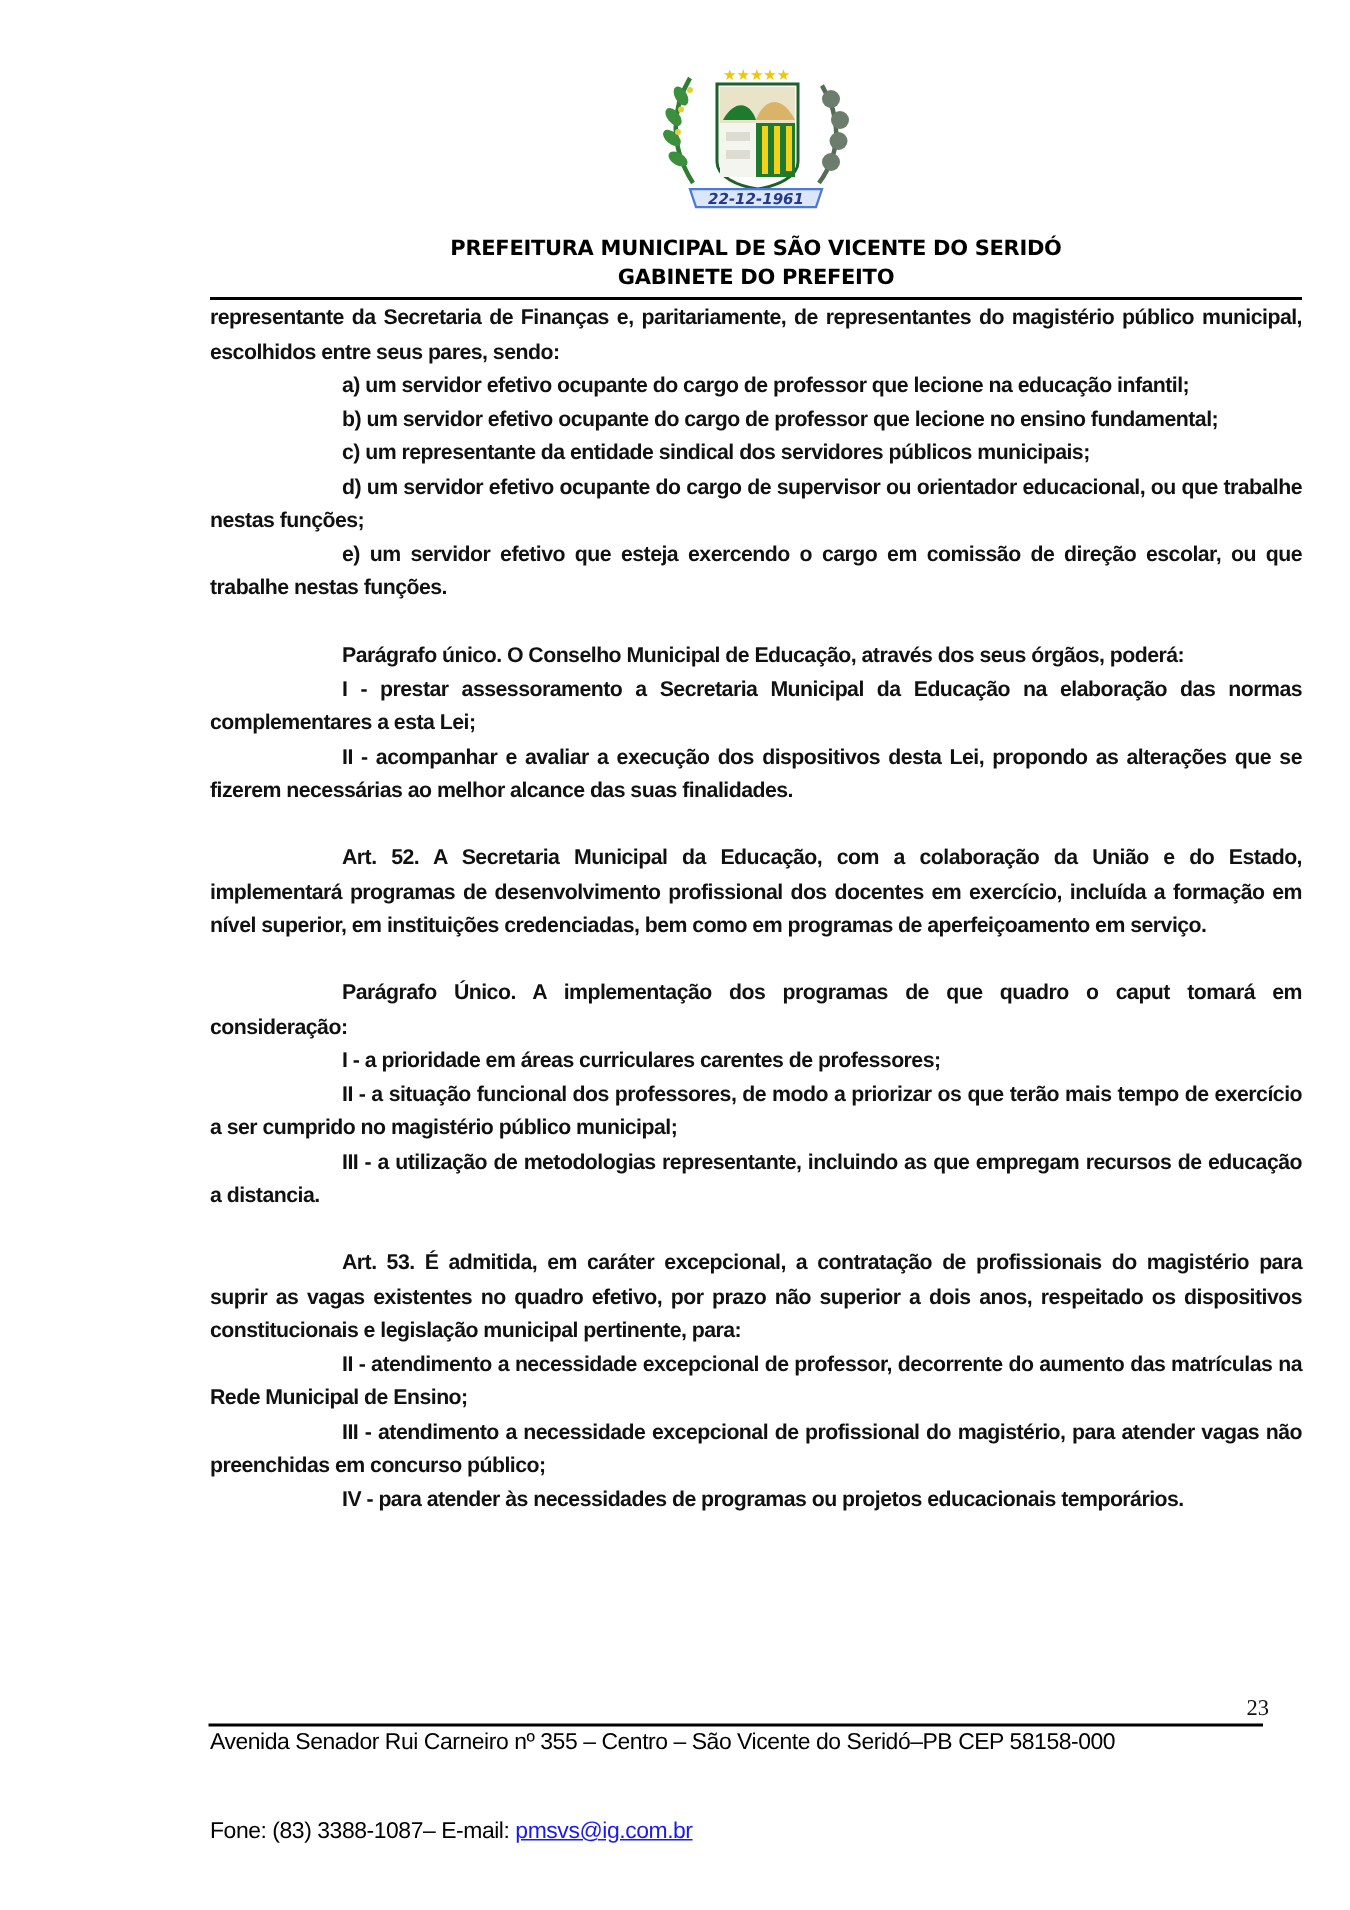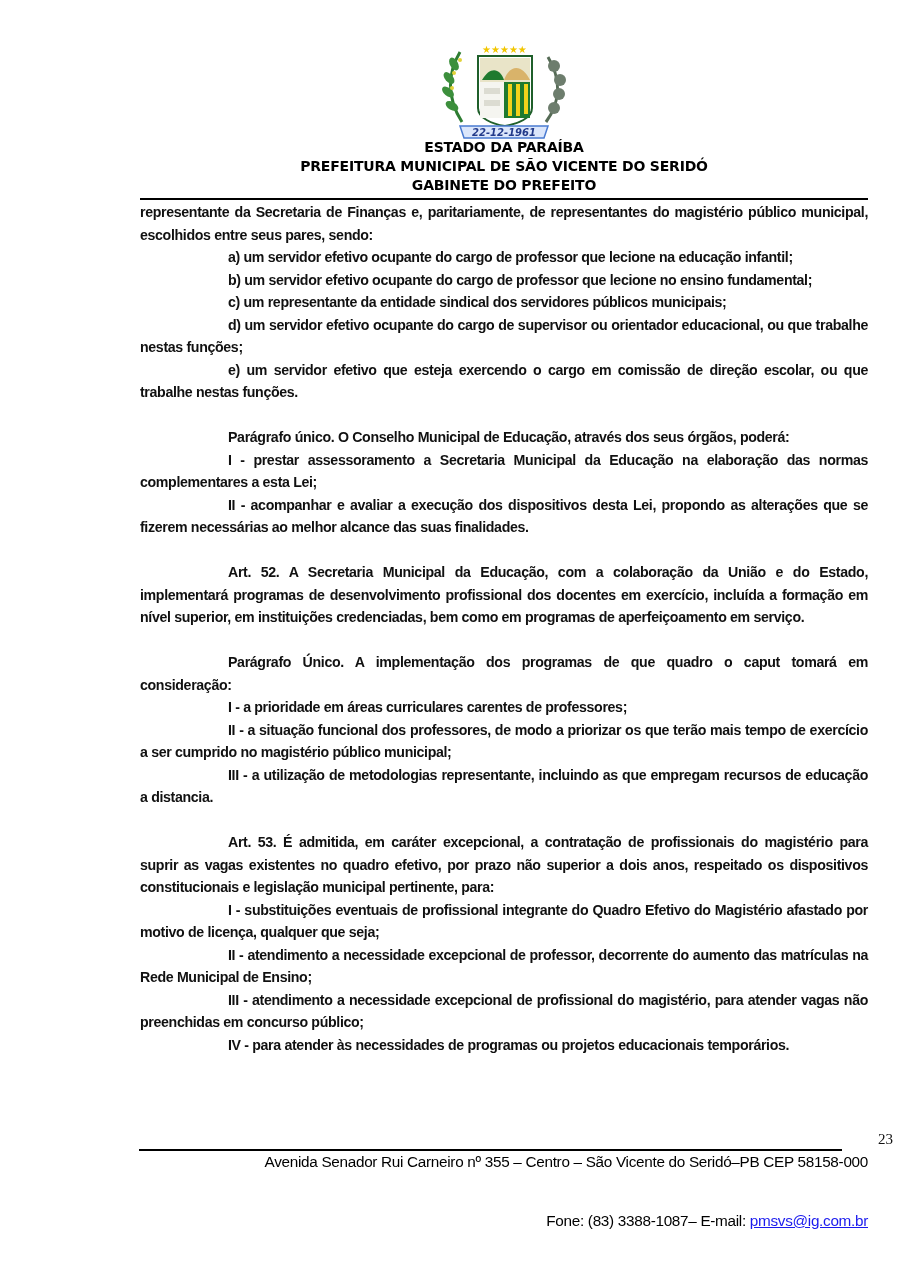--- a/index.html
+++ b/index.html
@@ -17,25 +17,25 @@
 
   .rule-top { position: absolute; left: 140px; top: 198px; width: 728px; height: 2px; background: #000; }
 
   .body-text { position: absolute; left: 140px; top: 201px; width: 728px;
                font-family: "Liberation Sans", sans-serif; font-size: 14.2px;
                line-height: 22.5px; color: #111; letter-spacing: -0.35px; font-weight: bold; }
   .body-text p { margin: 0; text-align: justify; }
   .body-text p.indent { text-indent: 88px; }
   .body-text p.gap { height: 22.5px; }
 
-  .page-num { position: absolute; left: 878px; top: 1131px;
+  .page-num { position: absolute; left: 831px; top: 1131px;
               font-family: "Liberation Serif", serif; font-size: 15px; color: #111; }
   .rule-bottom { position: absolute; left: 139px; top: 1149px; width: 703px; height: 2px; background: #000; }
 
-  .footer { position: absolute; left: 140px; width: 728px; text-align: right;
+  .footer { position: absolute; left: 140px; width: 728px; text-align: left;
             font-family: "Liberation Sans", sans-serif; font-size: 15.3px; color: #000;
             letter-spacing: -0.3px; }
   .footer1 { top: 1153px; }
   .footer2 { top: 1212px; }
   .footer a { color: #1a1aee; text-decoration: underline; }
 </style>
 </head>
 <body>
 
 <div class="page">
@@ -78,21 +78,20 @@
       <rect x="46" y="46" width="16" height="6" fill="#dcdcd2"></rect>
       <rect x="46" y="58" width="16" height="6" fill="#dcdcd2"></rect>
     </g>
 
     <g>
       <path d="M22 84 H110 L106 96 H26 Z" fill="#dbe6fb" stroke="#4a7bd1" stroke-width="1.5"></path>
       <text x="66" y="94" text-anchor="middle" font-size="10" font-style="italic" font-weight="bold" fill="#223a8a" font-family="DejaVu Sans, sans-serif">22-12-1961</text>
     </g>
   </svg>
 
-  <div class="hdr hdr1">ESTADO DA PARAÍBA</div>
   <div class="hdr hdr2">PREFEITURA MUNICIPAL DE SÃO VICENTE DO SERIDÓ</div>
   <div class="hdr hdr3">GABINETE DO PREFEITO</div>
 
   <div class="rule-top"></div>
 
   <div class="body-text" id="body-text">
       <p class="">representante da Secretaria de Finanças e, paritariamente, de representantes do magistério público municipal, escolhidos entre seus pares, sendo:</p>
       <p class="indent">a) um servidor efetivo ocupante do cargo de professor que lecione na educação infantil;</p>
       <p class="indent">b) um servidor efetivo ocupante do cargo de professor que lecione no ensino fundamental;</p>
       <p class="indent">c)  um representante da entidade sindical dos servidores públicos municipais;</p>
@@ -104,21 +103,20 @@
       <p class="indent">II - acompanhar e avaliar a execução dos dispositivos desta Lei, propondo as alterações que se fizerem necessárias ao melhor alcance das suas finalidades.</p>
       <p class="gap"></p>
       <p class="indent">Art. 52. A Secretaria Municipal da Educação, com a colaboração da União e do Estado, implementará programas de desenvolvimento profissional dos docentes em exercício, incluída a formação em nível superior, em instituições credenciadas, bem como em programas de aperfeiçoamento em serviço.</p>
       <p class="gap"></p>
       <p class="indent">Parágrafo Único. A implementação dos programas de que quadro o caput tomará em consideração:</p>
       <p class="indent">I - a prioridade em áreas curriculares carentes de professores;</p>
       <p class="indent">II - a situação funcional dos professores, de modo a priorizar os que terão mais tempo de exercício a ser cumprido no magistério público municipal;</p>
       <p class="indent">III - a utilização de metodologias representante, incluindo as que empregam recursos de educação a distancia.</p>
       <p class="gap"></p>
       <p class="indent">Art. 53. É admitida, em caráter excepcional, a contratação de profissionais do magistério para suprir as vagas existentes no quadro efetivo, por prazo não superior a dois anos, respeitado os dispositivos constitucionais e legislação municipal pertinente, para:</p>
-      <p class="indent">I - substituições eventuais de profissional integrante do Quadro Efetivo do Magistério afastado por motivo de licença, qualquer que seja;</p>
       <p class="indent">II - atendimento a necessidade excepcional de professor, decorrente do aumento das matrículas na Rede Municipal de Ensino;</p>
       <p class="indent">III - atendimento a necessidade excepcional de profissional do magistério, para atender vagas não preenchidas em concurso público;</p>
       <p class="indent">IV - para atender às necessidades de programas ou projetos educacionais temporários.</p>
     </div>
 
   <div class="page-num">23</div>
   <div class="rule-bottom"></div>
 
   <div class="footer footer1">Avenida Senador Rui Carneiro nº 355 – Centro – São Vicente do Seridó–PB CEP 58158-000</div>
   <div class="footer footer2">

